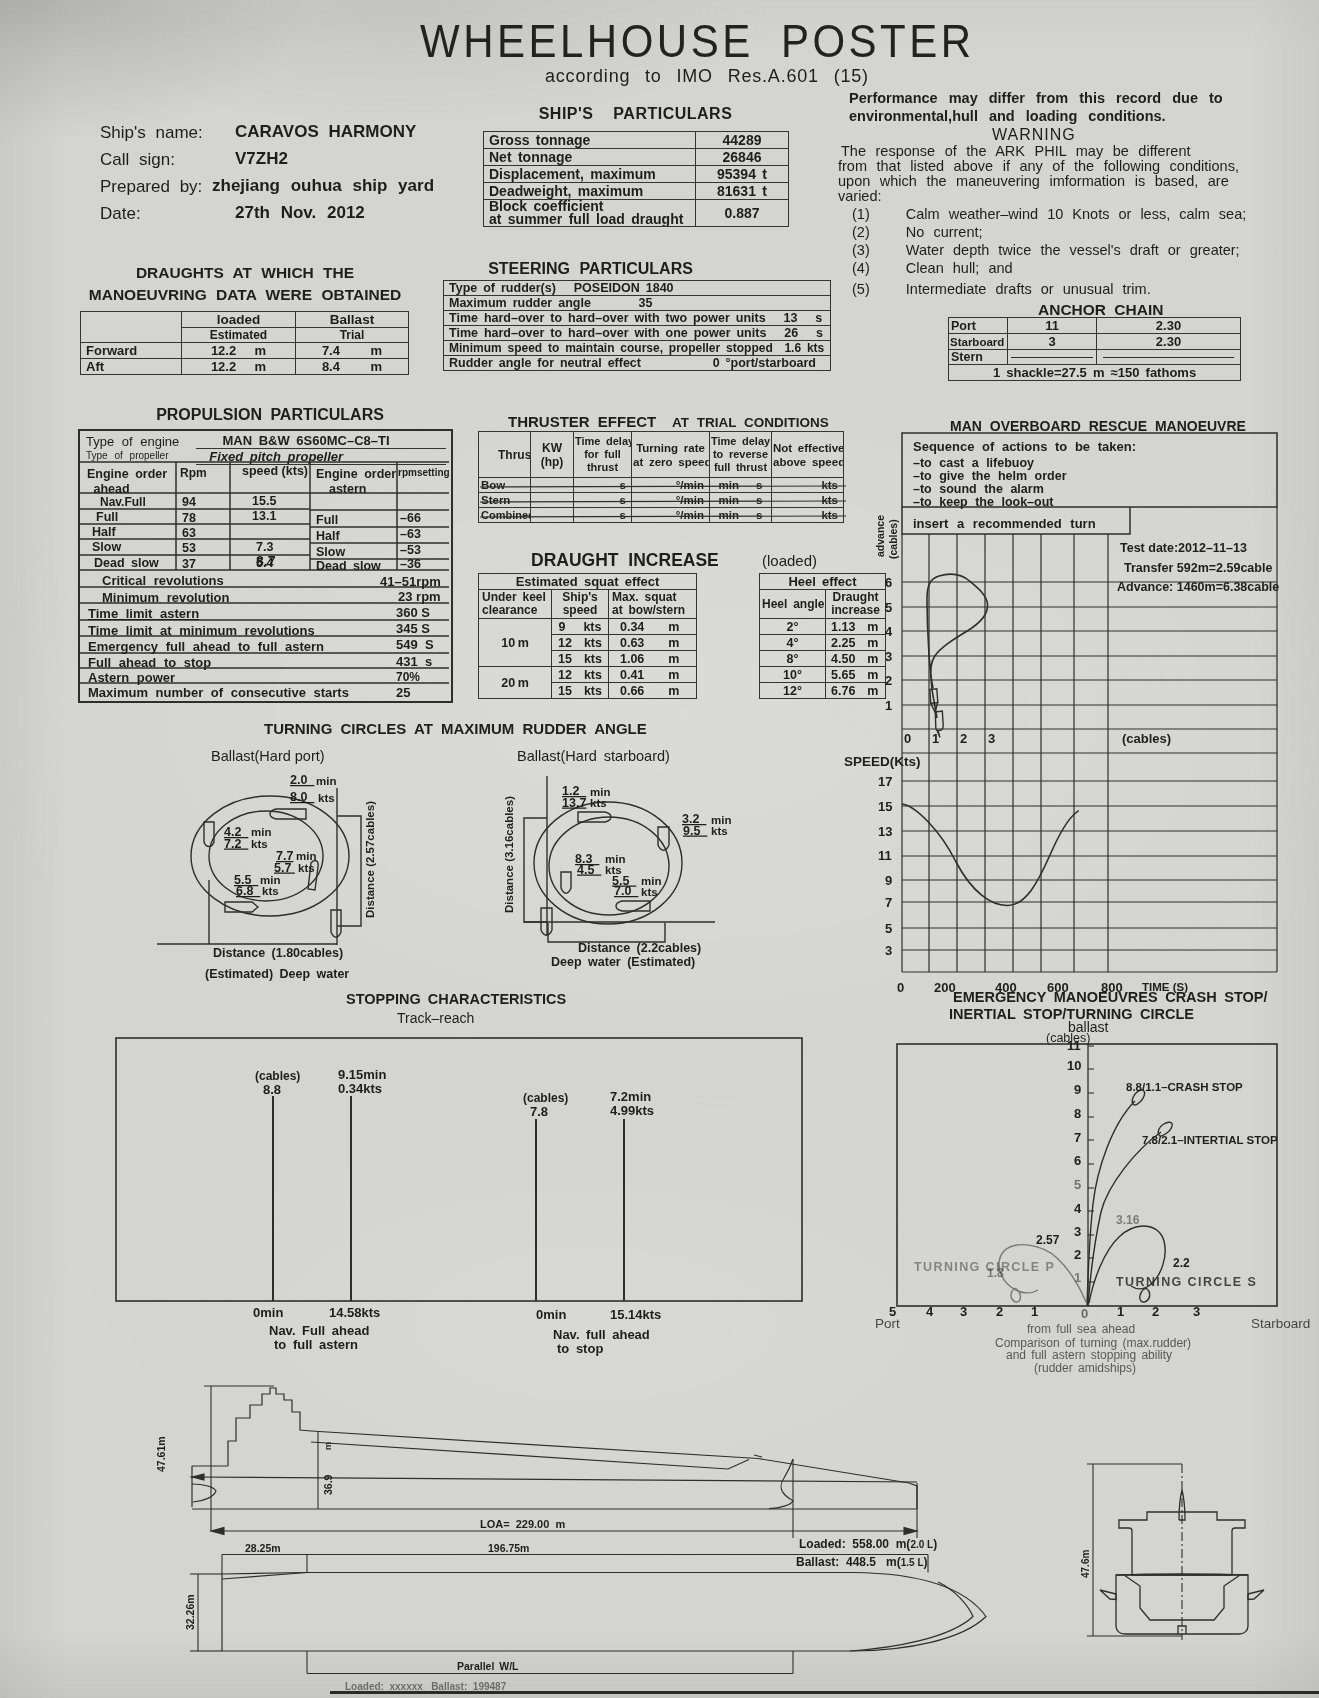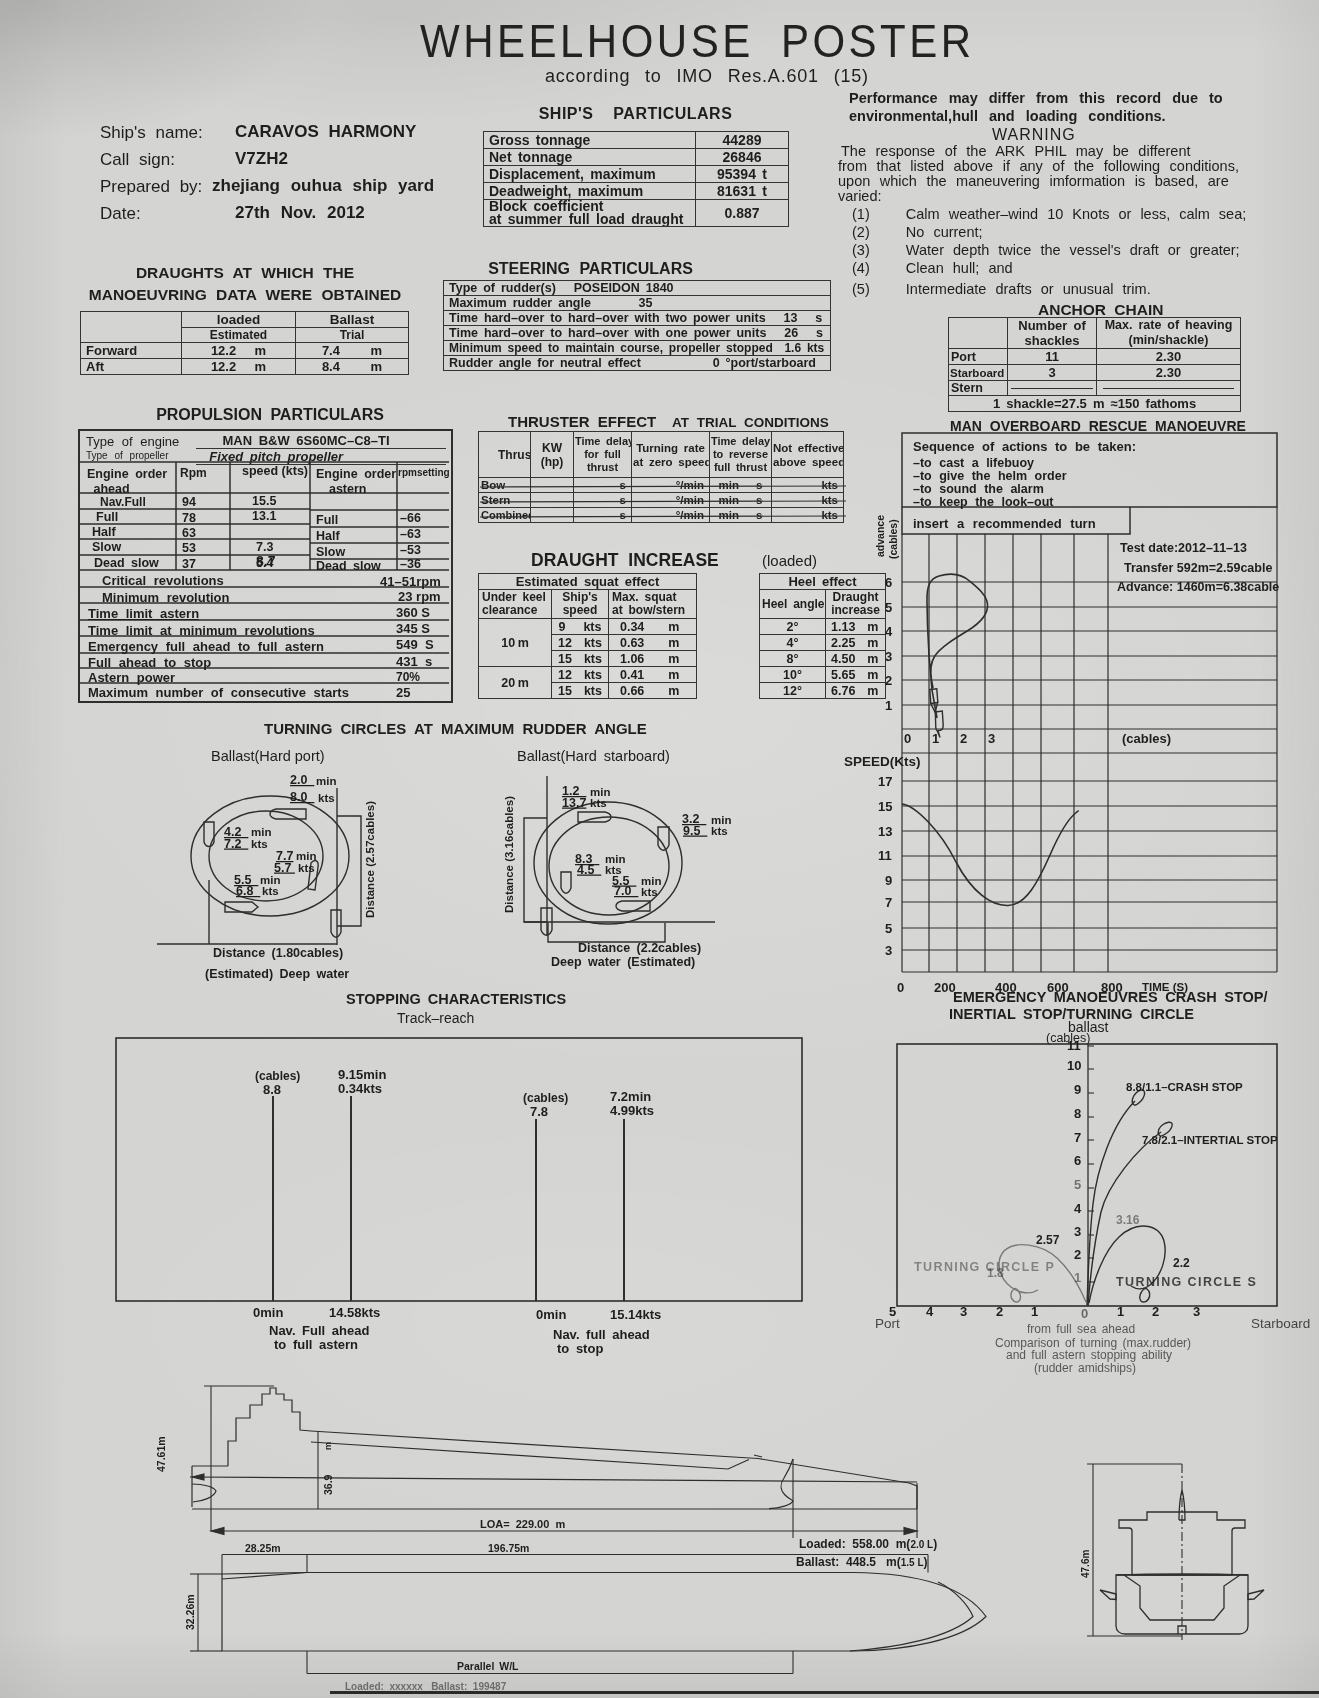--- a/index.html
+++ b/index.html
@@ -146,25 +146,20 @@
 
 <div class="t b" style="left:1038px;top:301px;font-size:15.5px;word-spacing:4px;">ANCHOR CHAIN</div>
 
 <table class="tb" style="left:948px;top:317px;width:292px;font-size:13px;">
   <colgroup>
       <col style="width:59px">
       <col style="width:89px">
       <col style="width:144px">
     </colgroup>
   <tbody>
-      <tr style="height:31px;">
-        <td></td>
-        <td class="c" style="line-height:15px;">Number of<br>shackles</td>
-        <td class="c" style="line-height:15px;font-size:12.5px;">Max. rate of heaving<br>(min/shackle)</td>
-      </tr>
   <tr style="height:14px;">
         <td style="padding:0 2px;font-size:12.5px;">Port</td>
         <td class="c">11</td>
         <td class="c">2.30</td>
       </tr>
   <tr style="height:15px;">
         <td style="padding:0 1px;font-size:11.5px;">Starboard</td>
         <td class="c">3</td>
         <td class="c">2.30</td>
       </tr>

